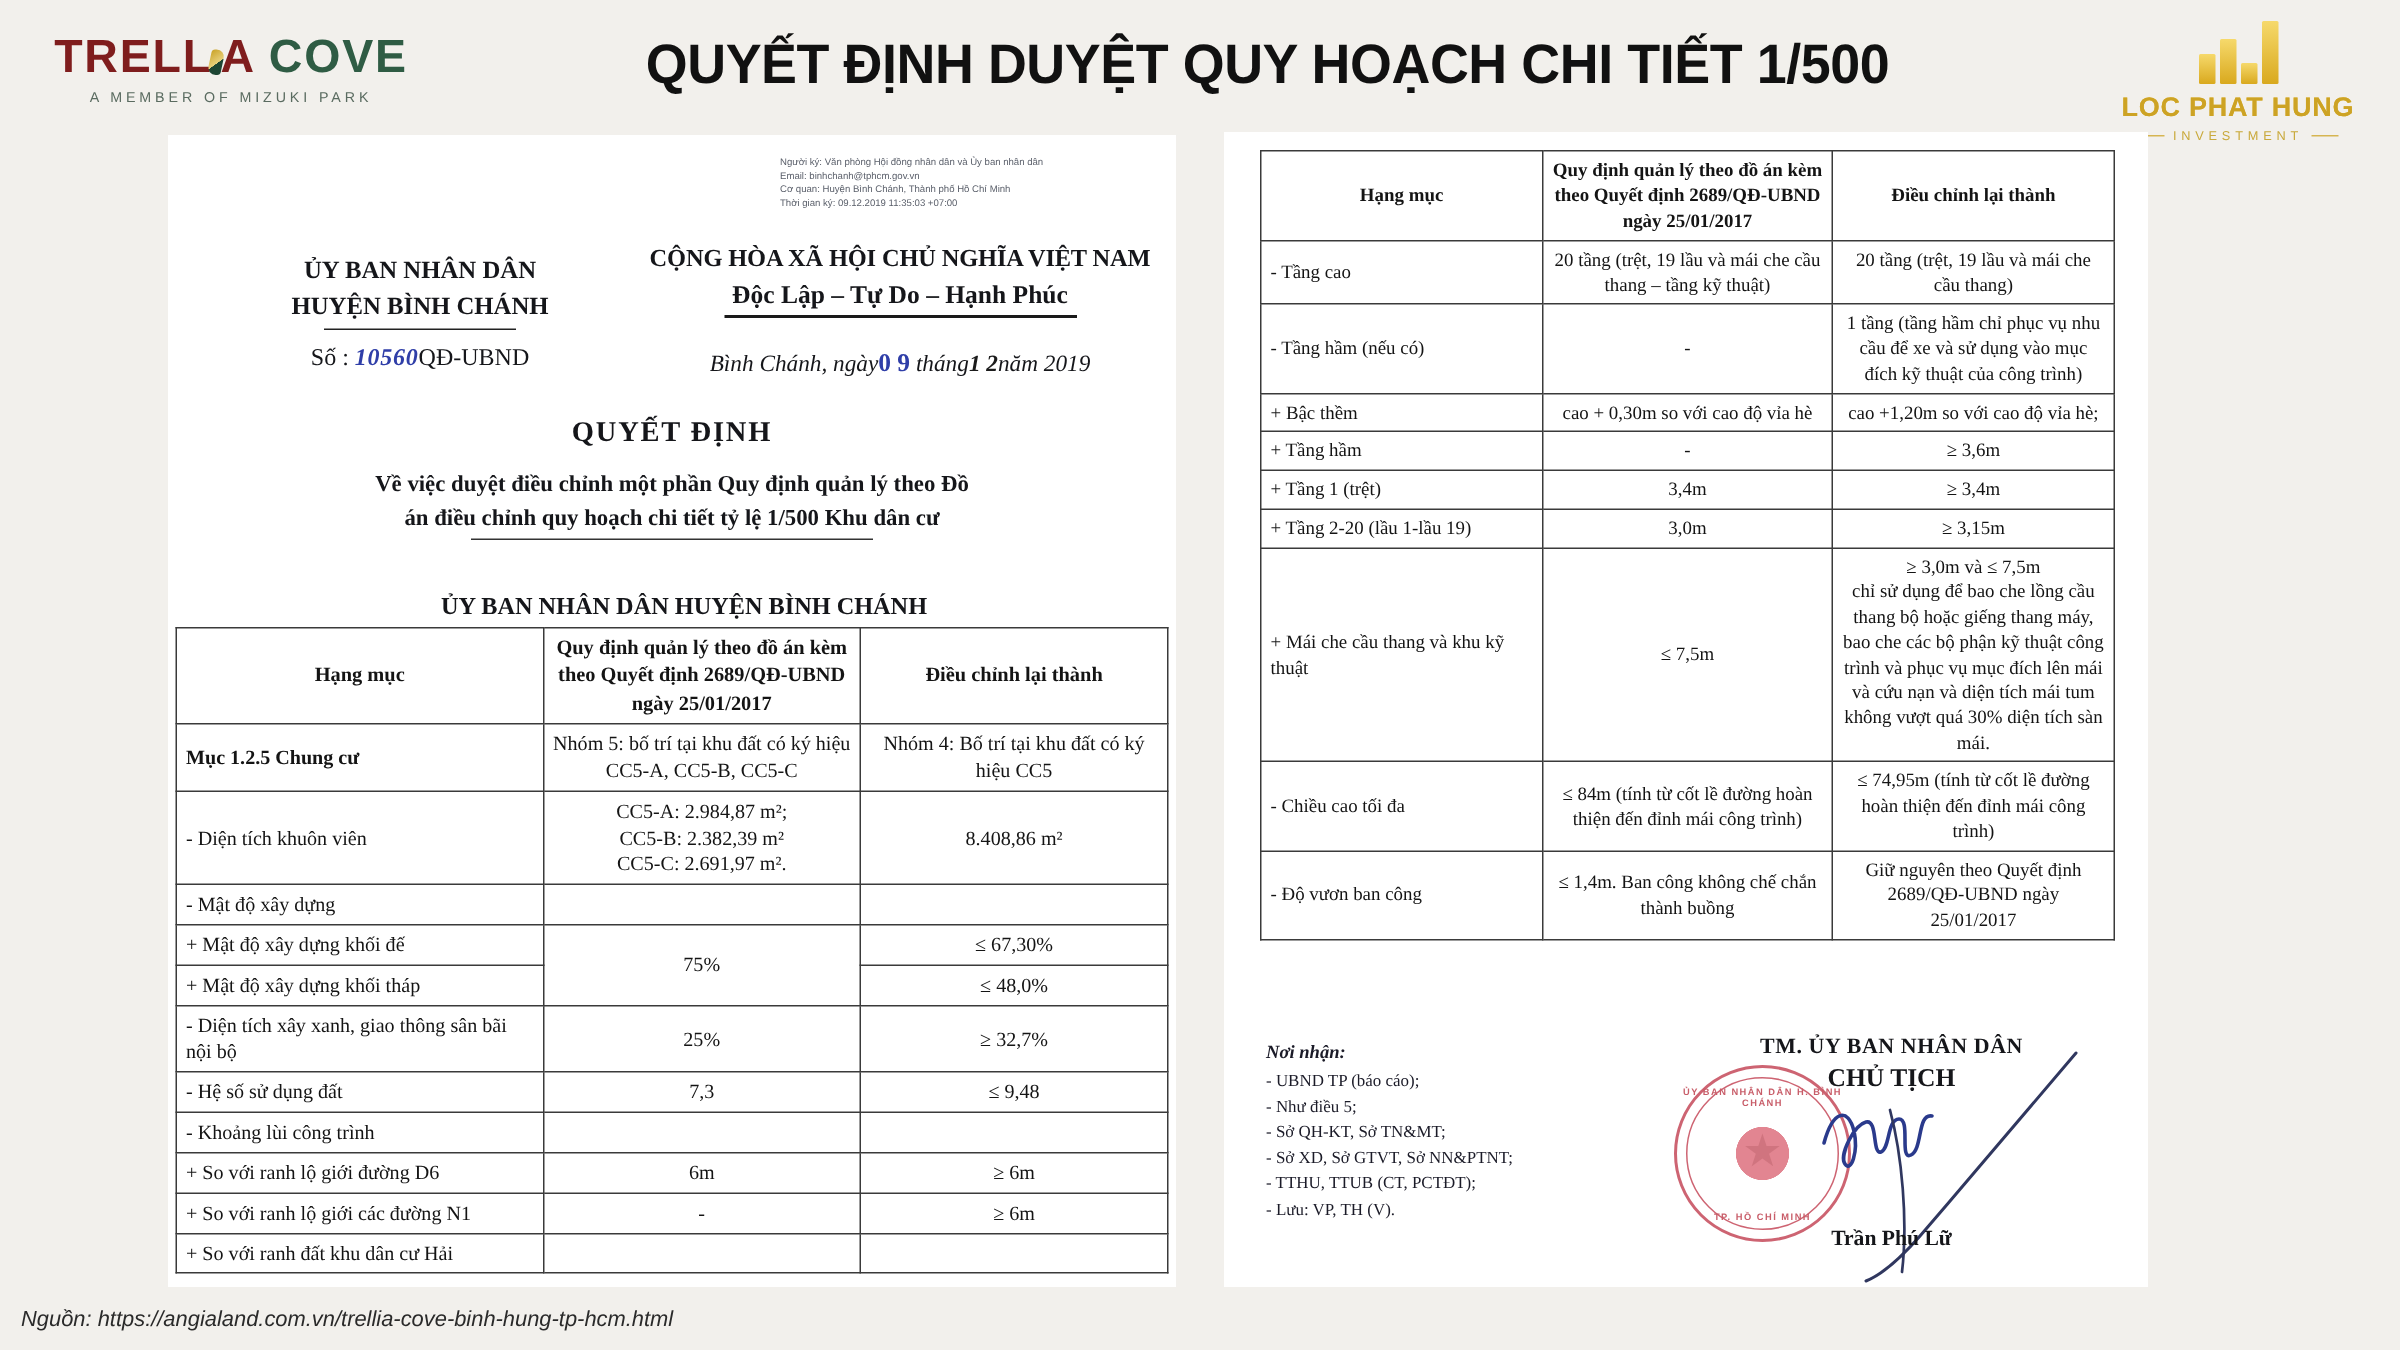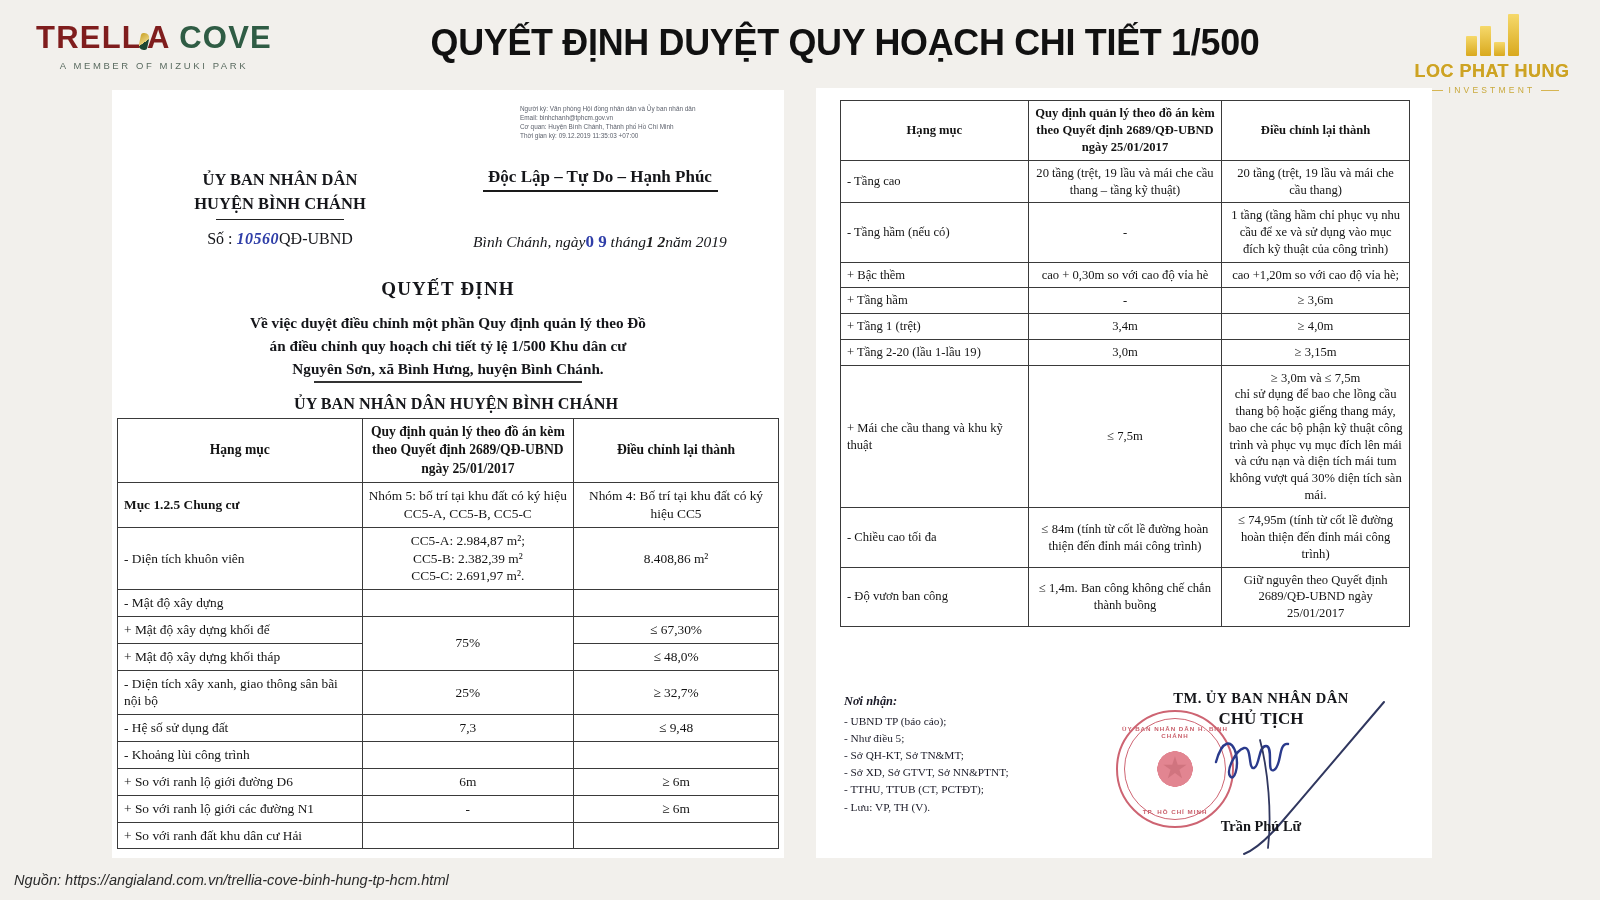--- a/index.html
+++ b/index.html
@@ -272,33 +272,33 @@
         <div>ỦY BAN NHÂN DÂN</div>
         <div>HUYỆN BÌNH CHÁNH</div>
         <div class="org-rule"></div>
       </div>
       <div class="so-line">
         <span>Số :</span>
         <span class="so-num">10560</span><span>QĐ-UBND</span>
       </div>
 
       <div class="nation-block">
+        <div class="nation-1">CỘNG HÒA XÃ HỘI CHỦ NGHĨA VIỆT NAM</div>
         <div class="nation-2">Độc Lập – Tự  Do – Hạnh Phúc</div>
         <div class="nation-rule"></div>
       </div>
       <div class="date-line">
         <span>Bình Chánh, ngày</span><span class="date-hand">0 9</span>
         <span>tháng</span><span class="date-hand2">1 2</span><span>năm 2019</span>
       </div>
 
       <div class="qd-title">QUYẾT ĐỊNH</div>
       <div class="qd-sub">
         <div>Về việc duyệt điều chỉnh một phần Quy định quản lý theo Đồ</div>
         <div>án điều chỉnh quy hoạch chi tiết tỷ lệ 1/500 Khu dân cư</div>
-        <div>Nguyên Sơn, xã Bình Hưng, huyện Bình Chánh.</div>
         <div class="qd-sub-rule"></div>
       </div>
       <div class="ubnd-line">ỦY BAN NHÂN DÂN HUYỆN BÌNH CHÁNH</div>
 
       <div class="tbl-wrap-left">
         <table class="doc-table">
           <thead>
             <tr>
               <th>Hạng mục</th>
               <th>Quy định quản lý theo đồ án kèm theo Quyết định 2689/QĐ-UBND ngày 25/01/2017</th>
@@ -396,21 +396,21 @@
                 <td class="c-new">cao +1,20m so với cao độ vỉa hè;</td>
               </tr>
               <tr>
                 <td class="c-item">+ Tầng hầm</td>
                 <td class="c-mid">-</td>
                 <td class="c-new">≥ 3,6m</td>
               </tr>
               <tr>
                 <td class="c-item">+ Tầng 1 (trệt)</td>
                 <td class="c-mid">3,4m</td>
-                <td class="c-new">≥ 4,0m</td>
+                <td class="c-new">≥ 3,4m</td>
               </tr>
               <tr>
                 <td class="c-item">+ Tầng 2-20 (lầu 1-lầu 19)</td>
                 <td class="c-mid">3,0m</td>
                 <td class="c-new">≥ 3,15m</td>
               </tr>
               <tr>
                 <td class="c-item">+ Mái che cầu thang và khu kỹ thuật</td>
                 <td class="c-mid">≤ 7,5m</td>
                 <td class="c-new">≥ 3,0m và ≤ 7,5m<br>chỉ sử dụng để bao che lồng cầu thang bộ hoặc giếng thang máy, bao che các bộ phận kỹ thuật công trình  và phục vụ mục đích lên mái và cứu nạn và diện tích mái tum không vượt quá 30% diện tích sàn mái.</td>

